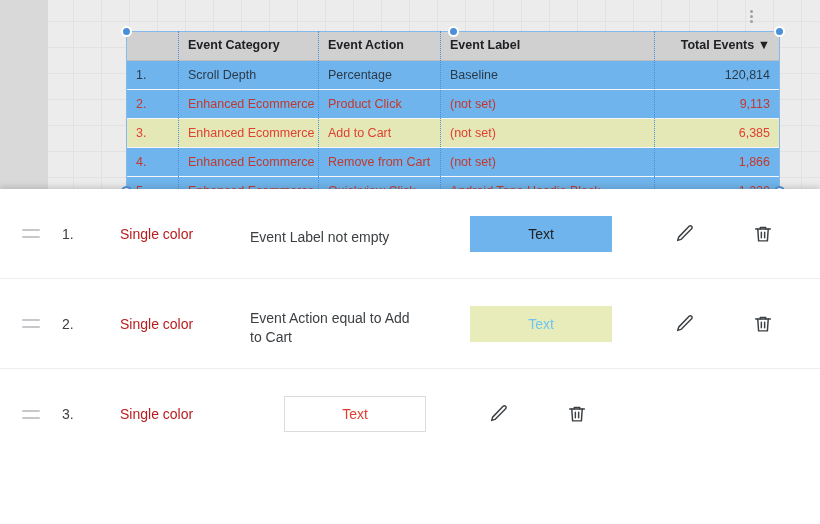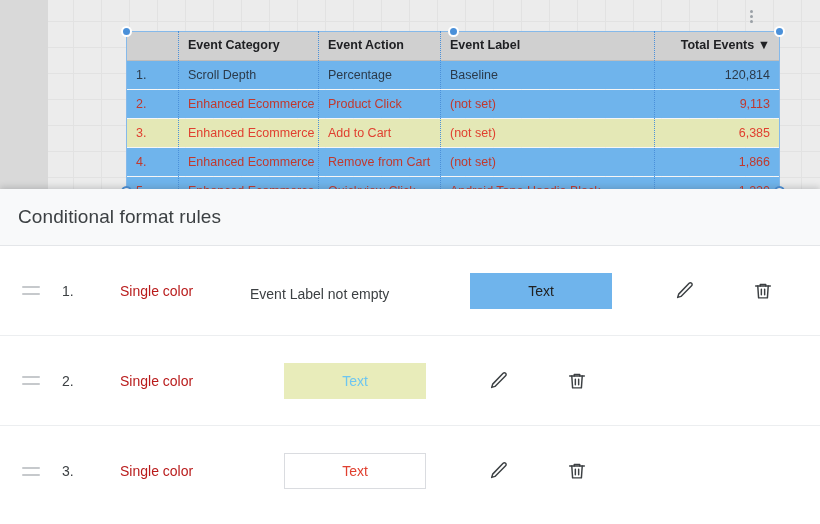--- a/index.html
+++ b/index.html
@@ -357,23 +357,20 @@
     <div class="handle" style="left:322px; top:-5px;"></div>
     <div class="handle" style="left:648px; top:-5px;"></div>
     <div class="handle hollow" style="left:-5px;  top:155px;"></div>
     <div class="handle hollow" style="left:648px; top:155px;"></div>
   </div>
 
   <div class="row-clip"></div>
 
   <div class="dialog">
 
-    <div class="dialog-header">
-      <div class="dialog-title">Conditional format rules</div>
-    </div>
 
     <div class="dialog-body">
 
       <div class="rule-row">
         <div class="cell-handle">
           <div class="drag-handle">
             <span></span>
             <span></span>
           </div>
         </div>
@@ -404,20 +401,21 @@
 
       <div class="rule-row">
         <div class="cell-handle">
           <div class="drag-handle">
             <span></span>
             <span></span>
           </div>
         </div>
         <div class="cell-index">2.</div>
         <div class="cell-type">Single color</div>
+        <div class="cell-condition">Event Action equal to Add to Cart</div>
         <div class="cell-preview">
           <div class="swatch" style="background:#e8ecba; color:#6ec6f0;">Text</div>
         </div>
         <div class="cell-edit">
           <div class="icon-btn">
             <svg width="22" height="22" viewBox="0 0 24 24" fill="none" stroke="#3c4043" stroke-width="1.6" stroke-linecap="round" stroke-linejoin="round">
               <path d="M16.5 3.6a1.9 1.9 0 0 1 2.7 2.7L7.6 17.9 4 19l1.1-3.6z"></path>
             </svg>
           </div>
         </div>

